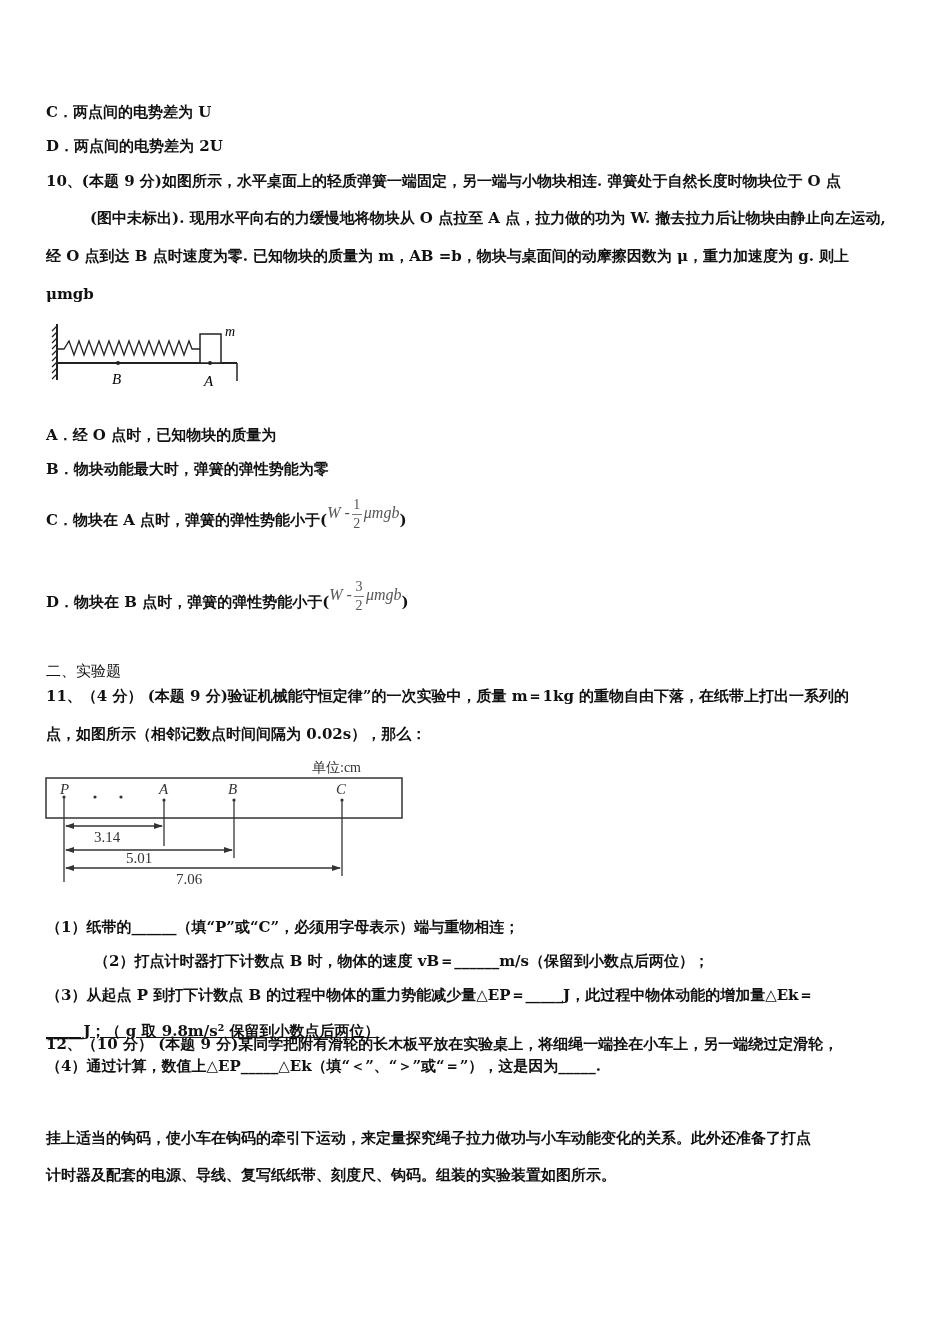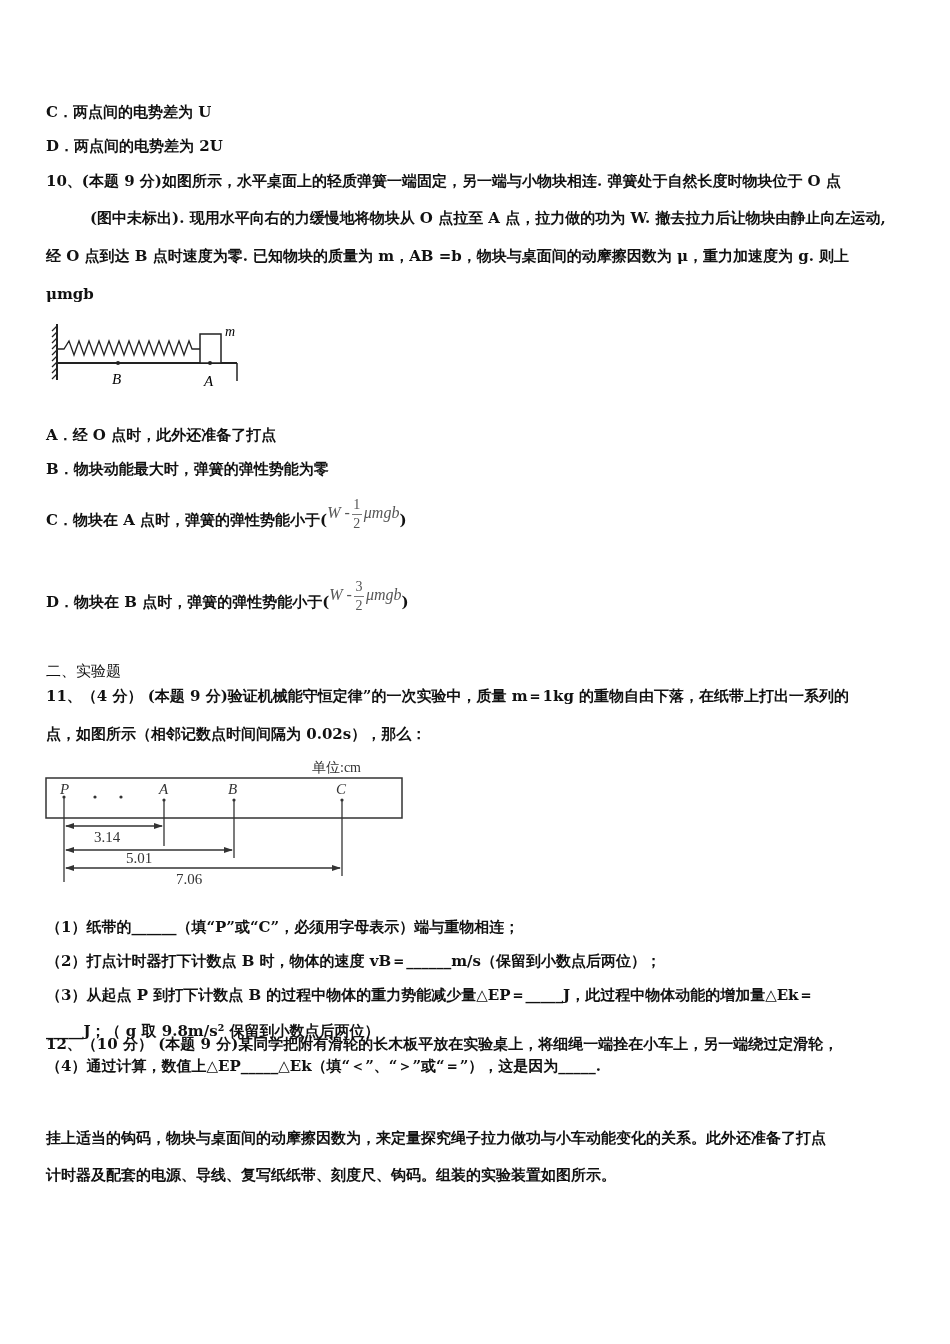--- a/index.html
+++ b/index.html
@@ -52,21 +52,21 @@
 
   <rect x="160" y="16" width="21" height="29" fill="#fff" stroke="#222" stroke-width="1.5"></rect>
   <circle cx="78" cy="45" r="2" fill="#222"></circle>
   <circle cx="170" cy="45" r="2" fill="#222"></circle>
   <text x="185" y="18" font-size="14" font-style="italic">m</text>
   <text x="72" y="66" font-size="15" font-style="italic">B</text>
   <text x="164" y="68" font-size="15" font-style="italic">A</text>
 </svg>
 
 <div class="line b" style="top:425px;">
-  <span>A．</span><span>经 O 点时，此外还准备了打点</span>
+  <span>A．</span><span>经 O 点时，已知物块的质量为</span>
 </div>
 <div class="line b" style="top:459px;">
   <span>B．</span><span>物块动能最大时，弹簧的弹性势能为零</span>
 </div>
 <div class="line b" style="top:500px; line-height:40px;">
   <span>C．</span><span>物块在 A 点时，弹簧的弹性势能小于(</span><span class="formula" style="font-weight:normal; top:-8px;"><span class="it">W -</span><span class="frac"><span>1</span><span class="bar"></span><span>2</span></span><span class="it">μmgb</span></span><span>)</span>
 </div>
 <div class="line b" style="top:582px; line-height:40px;">
   <span>D．</span><span>物块在 B 点时，弹簧的弹性势能小于(</span><span class="formula" style="font-weight:normal; top:-8px;"><span class="it">W -</span><span class="frac"><span>3</span><span class="bar"></span><span>2</span></span><span class="it">μmgb</span></span><span>)</span>
 </div>
@@ -107,20 +107,20 @@
       <polygon points="189,96 180,93 180,99"></polygon>
     <polygon points="21,114 30,111 30,117"></polygon>
       <polygon points="297,114 288,111 288,117"></polygon>
   </g>
   <text x="50" y="88" font-size="15" fill="#333">3.14</text>
   <text x="82" y="109" font-size="15" fill="#333">5.01</text>
   <text x="132" y="130" font-size="15" fill="#333">7.06</text>
 </svg>
 
 <div class="line b" style="top:917px;">（1）纸带的______（填“P”或“C”，必须用字母表示）端与重物相连；</div>
-<div class="line b" style="top:951px;">（2）打点计时器打下计数点 B 时，物体的速度 vB＝______m/s（保留到小数点后两位）；</div>
+<div class="line b" style="top:951px;margin-left:48px;">（2）打点计时器打下计数点 B 时，物体的速度 vB＝______m/s（保留到小数点后两位）；</div>
 <div class="line b" style="top:985px;">（3）从起点 P 到打下计数点 B 的过程中物体的重力势能减少量△EP＝_____J，此过程中物体动能的增加量△Ek＝</div>
-<div class="line b" style="top:1021px;">_____J；（ g 取 9.8m/s² 保留到小数点后两位）</div>
+<div class="line b" style="top:1021px;text-decoration:underline;">_____J；（ g 取 9.8m/s² 保留到小数点后两位）</div>
 <div class="line b" style="top:1056px;">（4）通过计算，数值上△EP_____△Ek（填“＜”、“＞”或“＝”），这是因为_____.</div>
 
 <div class="line b" style="top:1034px;text-align:center;">12、（10 分） (本题 9 分)某同学把附有滑轮的长木板平放在实验桌上，将细绳一端拴在小车上，另一端绕过定滑轮，</div>
-<div class="line b" style="top:1128px;">挂上适当的钩码，物块与桌面间的动摩擦因数为，来定量探究绳子拉力做功与小车动能变化的关系。此外还准备了打点</div>
+<div class="line b" style="top:1128px;">挂上适当的钩码，使小车在钩码的牵引下运动，来定量探究绳子拉力做功与小车动能变化的关系。此外还准备了打点</div>
 <div class="line b" style="top:1165px;">计时器及配套的电源、导线、复写纸纸带、刻度尺、钩码。组装的实验装置如图所示。</div>
 
 </body></html>

